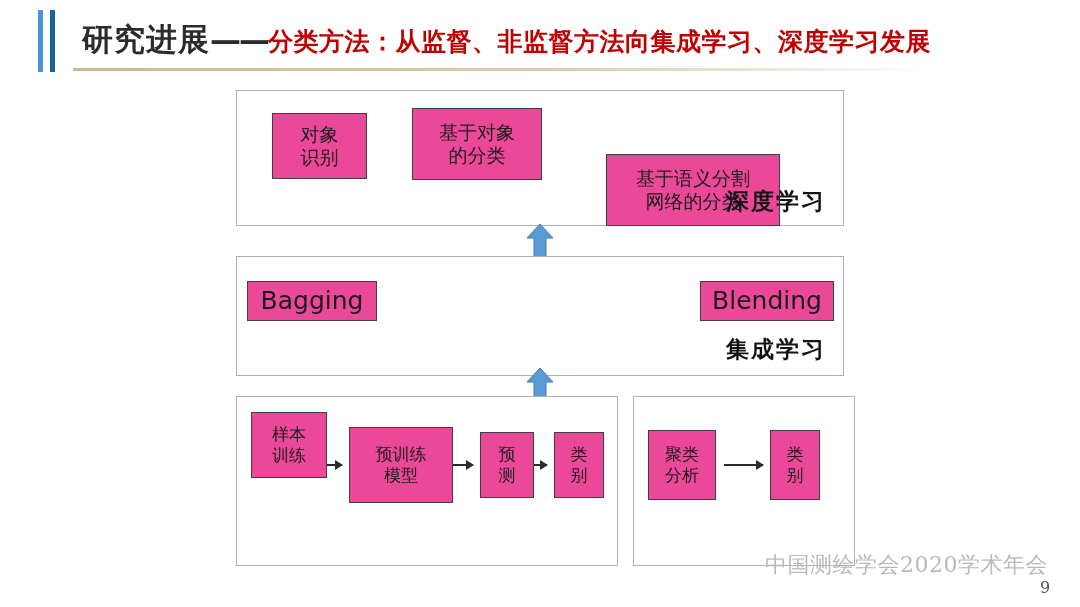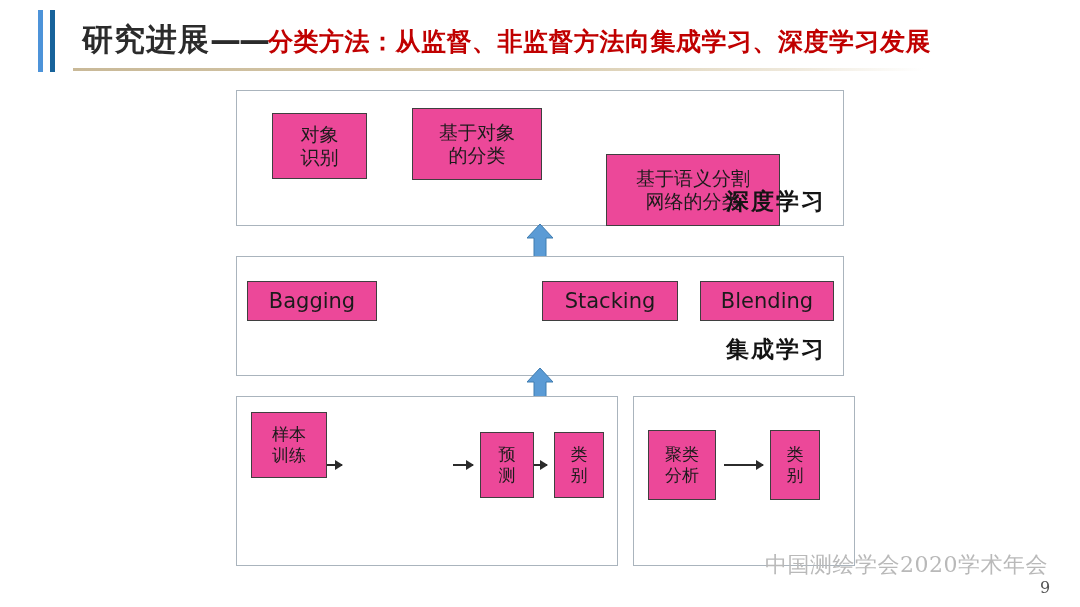--- a/index.html
+++ b/index.html
@@ -92,21 +92,21 @@
     justify-content: center;
     text-align: center;
     color: #1b1b1b;
     font-family: "DejaVu Sans", "Liberation Sans", sans-serif;
   }
   .node-cn {
     font-size: 19px;
     line-height: 23px;
   }
   .node-en {
-    font-size: 21px;
+    font-size: 25px;
     line-height: 24px;
     font-weight: normal;
   }
   .node-sm {
     font-size: 17px;
     line-height: 21px;
   }
 
   .group-label {
     position: absolute;
@@ -228,41 +228,42 @@
 
   <svg class="blue-arrow" id="arrow-ensemble-to-deep" viewBox="0 0 26 36">
     <polygon points="13,0 26,14 19,14 19,36 7,36 7,14 0,14" fill="#5b9bd5" stroke="#3f7cb0" stroke-width="1"></polygon>
   </svg>
 
   <div class="group-box" id="group-ensemble"></div>
 
   <div class="node node-en" id="node-bagging">
     <span>Bagging</span>
   </div>
-  <div class="node node-en" id="node-stacking">
-    <span>Stacking</span>
-  </div>
   <div class="node node-en" id="node-blending">
     <span>Blending</span>
   </div>
 
   <div class="group-label" id="label-ensemble">集成学习</div>
 
   <svg class="blue-arrow" id="arrow-sup-to-ensemble" viewBox="0 0 26 36">
     <polygon points="13,0 26,14 19,14 19,36 7,36 7,14 0,14" fill="#5b9bd5" stroke="#3f7cb0" stroke-width="1"></polygon>
   </svg>
 
   <div class="group-box" id="group-supervised"></div>
 
   <div class="node node-sm" id="node-sample-train">
     <span style="white-space:pre-line">样本
 训练</span>
   </div>
   <div class="connector" id="conn-1"></div>
 
+  <div class="node node-sm" id="node-pretrained">
+    <span style="white-space:pre-line">预训练
+模型</span>
+  </div>
   <div class="connector" id="conn-2"></div>
 
   <div class="node node-sm" id="node-predict">
     <span style="white-space:pre-line">预
 测</span>
   </div>
   <div class="connector" id="conn-3"></div>
 
   <div class="node node-sm" id="node-class-sup">
     <span style="white-space:pre-line">类

